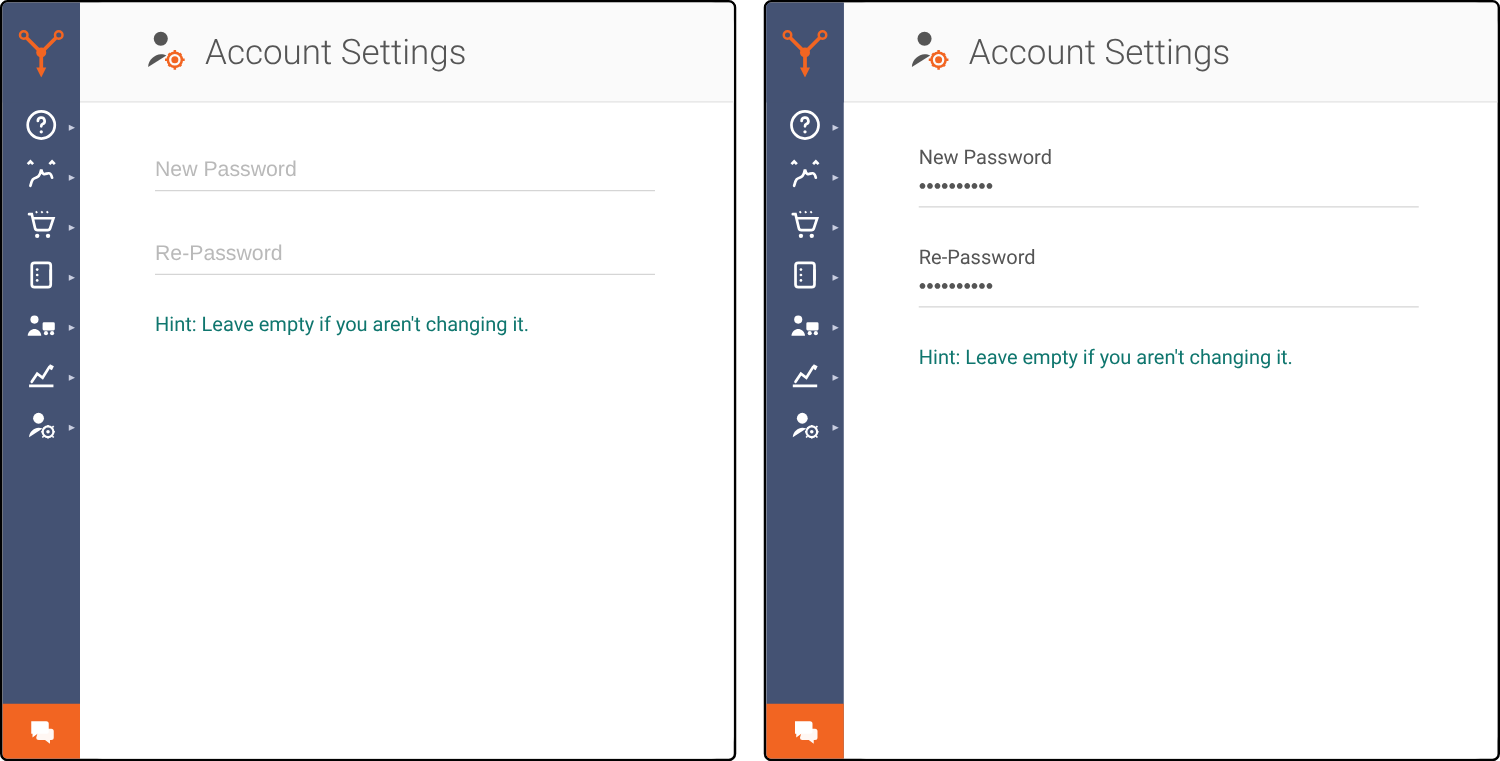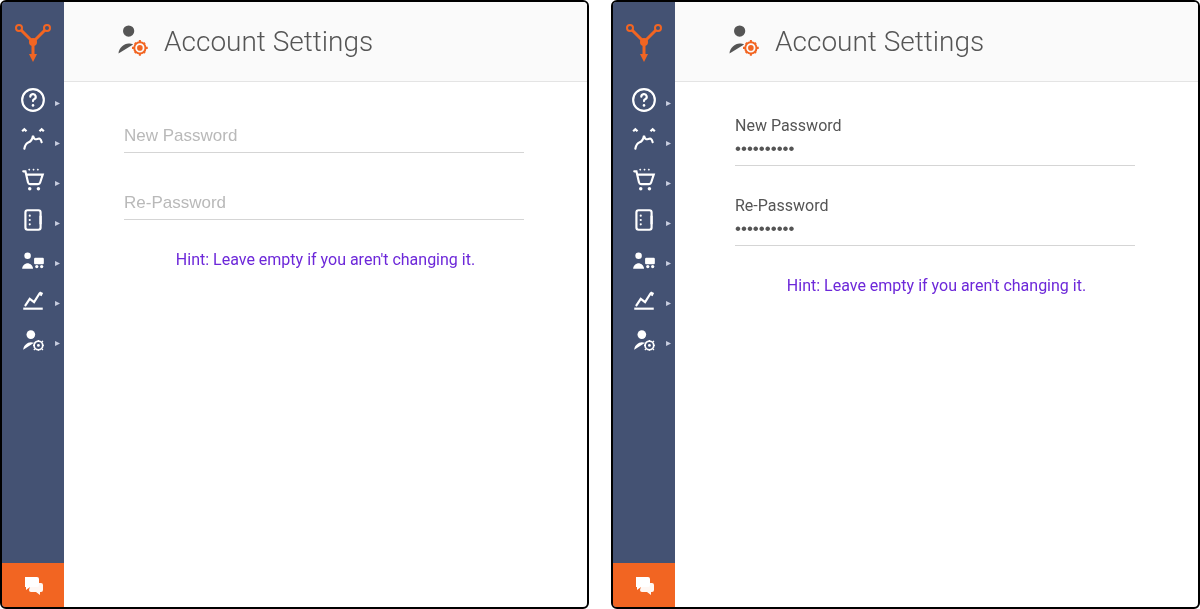--- a/index.html
+++ b/index.html
@@ -112,23 +112,22 @@
   .field.filled .floating-label {
     display:block;
     font-size:16px;
     color:#555;
     margin-bottom:2px;
   }
   .floating-label { display:none; }
   .field.filled input { padding-top:2px; }
   .hint {
     font-size:16px;
-    color:#6d28d9;
+    color:#0f766e;
     margin-top:2px;
-    text-align:center;
   }
 </style>
 </head>
 <body>
 
 <svg width="0" height="0" style="position:absolute">
   <defs>
     <symbol id="logo" viewBox="0 0 40 40">
       <path d="M6 6 L20 20 L34 6" stroke="#f26522" stroke-width="3" fill="none"></path>
       <path d="M20 20 L20 36" stroke="#f26522" stroke-width="3" fill="none"></path>

